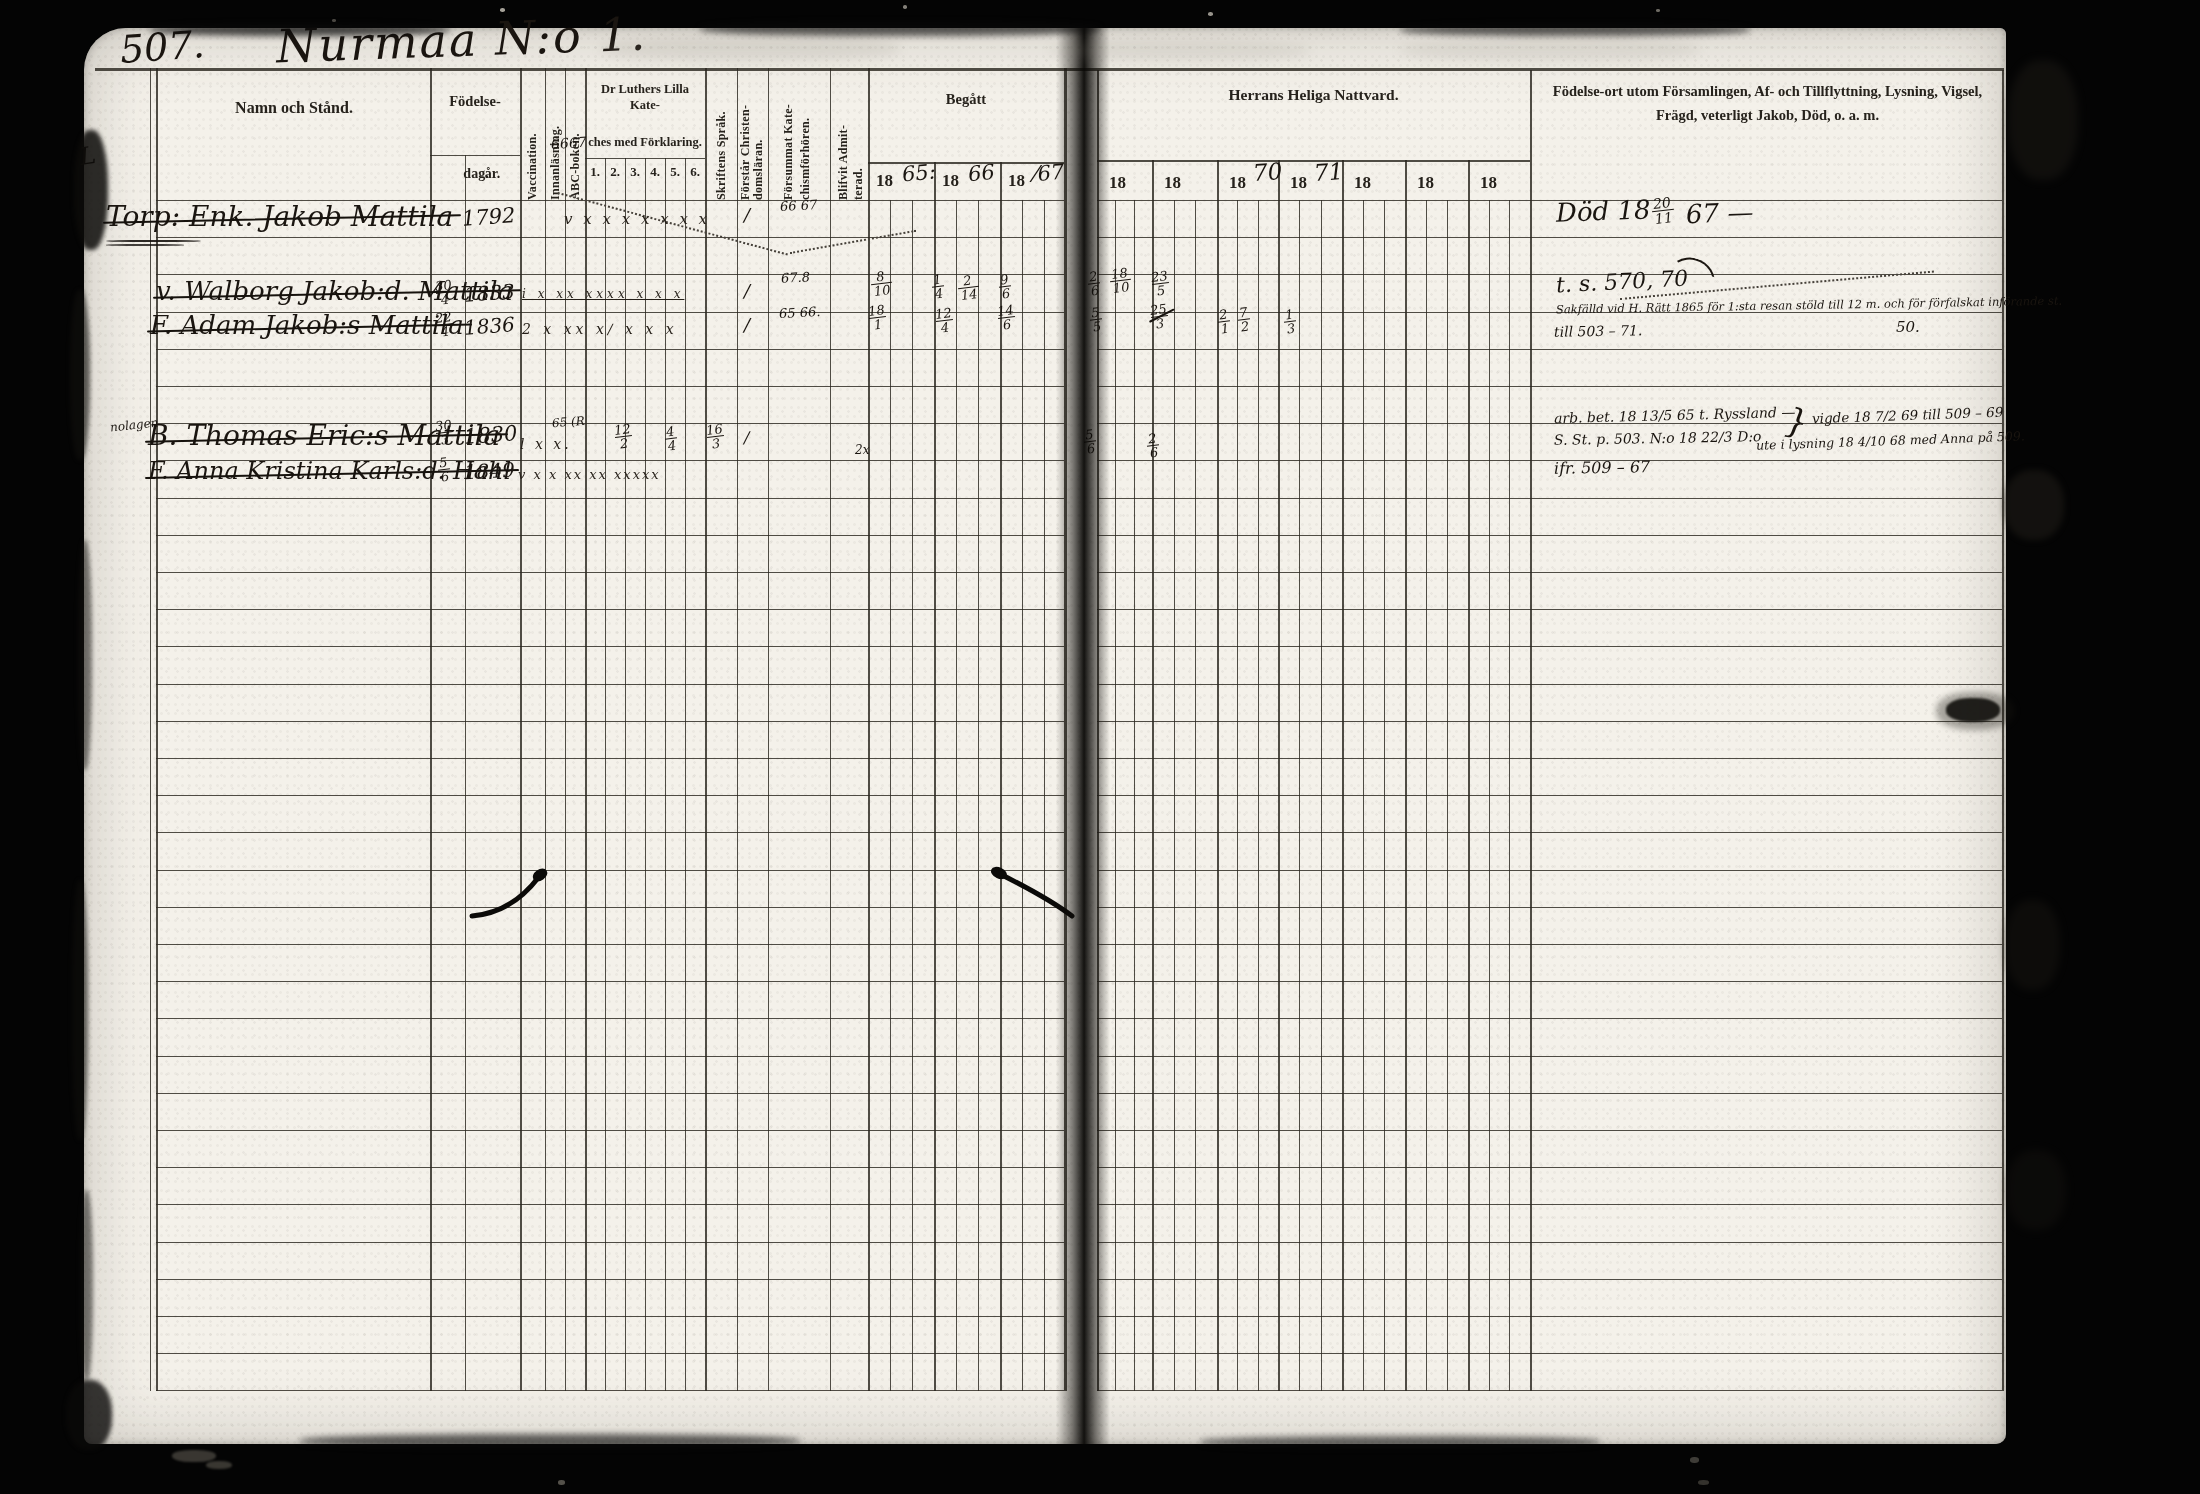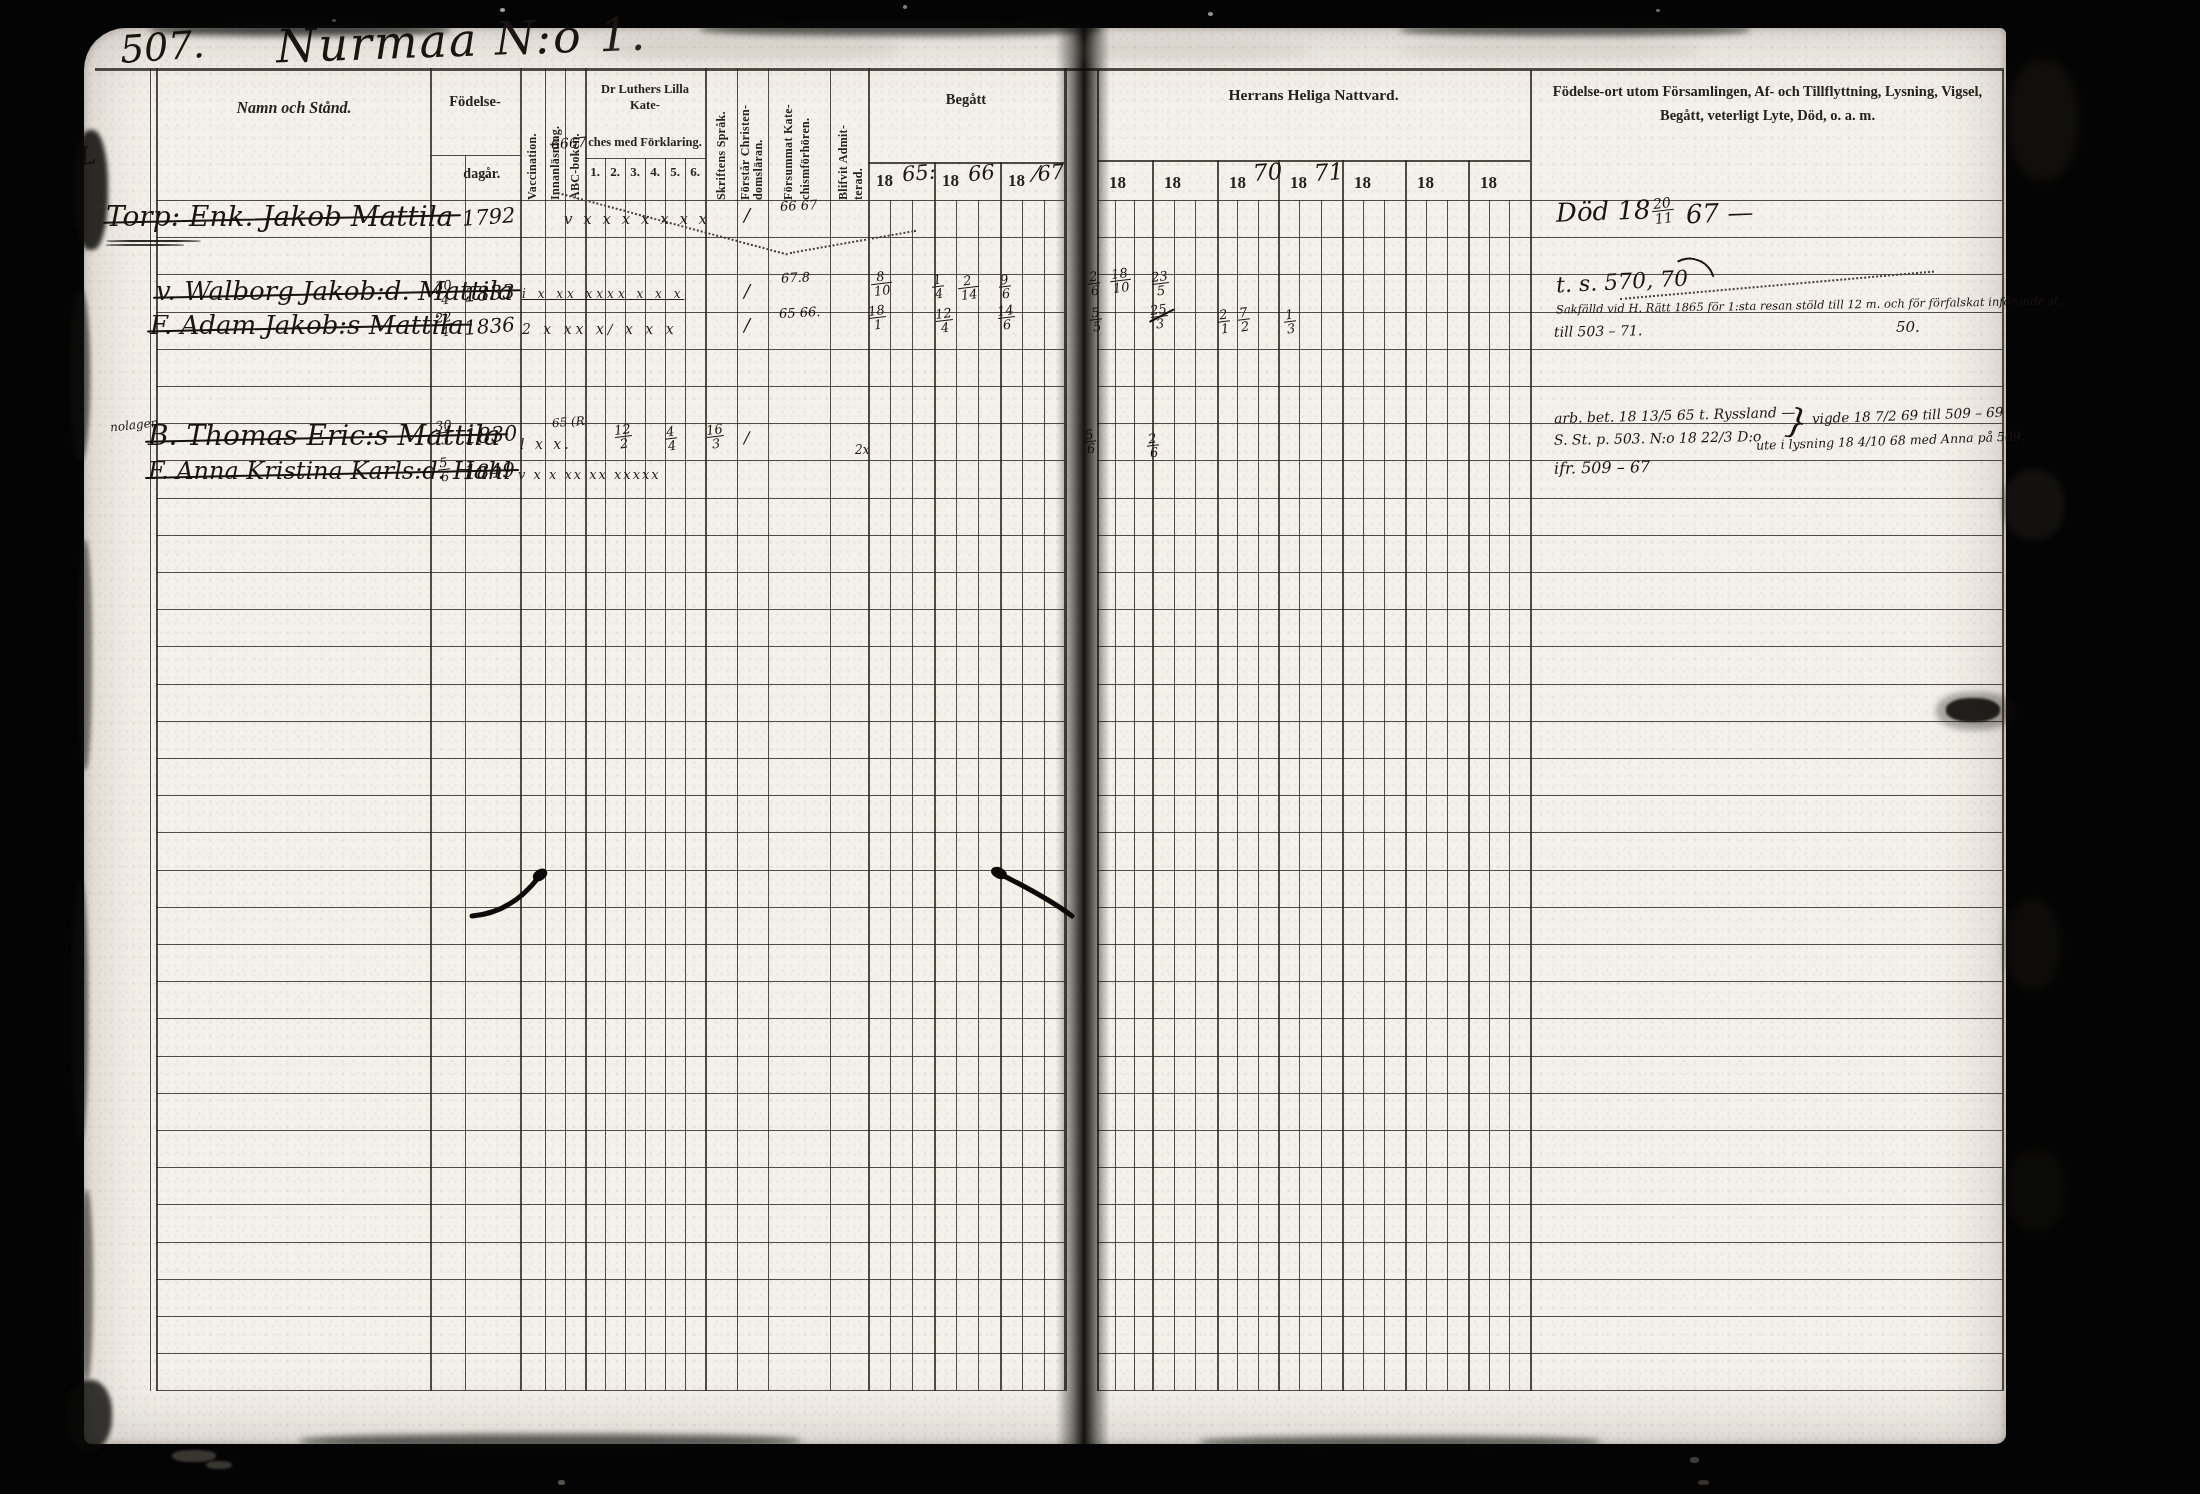--- a/index.html
+++ b/index.html
@@ -156,41 +156,41 @@
       <div class="vl" style="left: 1363px; top: 200px; width: 1px; height: 1191px;"></div>
       <div class="vl" style="left: 1384px; top: 200px; width: 1px; height: 1191px;"></div>
       <div class="vl" style="left: 1405px; top: 160px; width: 1.5px; height: 1231px;"></div>
       <div class="vl" style="left: 1426px; top: 200px; width: 1px; height: 1191px;"></div>
       <div class="vl" style="left: 1447px; top: 200px; width: 1px; height: 1191px;"></div>
       <div class="vl" style="left: 1468px; top: 160px; width: 1.5px; height: 1231px;"></div>
       <div class="vl" style="left: 1488.67px; top: 200px; width: 1px; height: 1191px;"></div>
       <div class="vl" style="left: 1509.33px; top: 200px; width: 1px; height: 1191px;"></div>
     </div>
 
-  <div class="print" style="left:160px;top:98px;width:268px;text-align:center;font-size:16px;font-style:italic;">Namn och Stånd.</div>
+  <div class="print" style="left:160px;top:98px;width:268px;text-align:center;font-size:16px;">Namn och Stånd.</div>
   <div class="print" style="left:430px;top:92px;width:90px;text-align:center;font-size:14.5px;">Födelse-</div>
   <div class="print" style="left:431px;top:165px;width:34px;text-align:center;font-size:14px;margin-left:28px;">dag.</div>
   <div class="print" style="left:466px;top:165px;width:53px;text-align:center;font-size:14px;">år.</div>
   <div class="print rot" style="left:525px;top:80px;font-size:12px;">Vaccination.</div>
   <div class="print rot" style="left:548px;top:80px;font-size:12px;">Innanläsning.</div>
   <div class="print rot" style="left:568px;top:80px;font-size:12px;">ABC-boken.</div>
   <div class="print" style="left:586px;top:82px;width:118px;text-align:center;font-size:12.5px;">Dr Luthers Lilla Kate-</div>
   <div class="print" style="left:586px;top:99px;width:118px;text-align:center;font-size:12.5px;margin-top:36px;">ches med Förklaring.</div>
   <div class="print rot" style="left:714px;top:80px;font-size:12px;">Skriftens Språk.</div>
   <div class="print rot" style="left:738px;top:80px;font-size:12px;">Förstår Christen-</div>
   <div class="print rot" style="left:751px;top:80px;font-size:12px;">domsläran.</div>
   <div class="print rot" style="left:781px;top:80px;font-size:12px;">Försummat Kate-</div>
   <div class="print rot" style="left:798px;top:80px;font-size:12px;">chismförhören.</div>
   <div class="print rot" style="left:836px;top:80px;font-size:12px;">Blifvit Admit-</div>
   <div class="print rot" style="left:851px;top:80px;font-size:12px;">terad.</div>
   <div class="print" style="left:868px;top:90px;width:196px;text-align:center;font-size:14.5px;">Begått</div>
 
   <div class="print" style="left:1097px;top:85px;width:433px;text-align:center;font-size:15.5px;">Herrans Heliga Nattvard.</div>
   <div class="print" style="left:1535px;top:82px;width:465px;text-align:center;font-size:14.5px;">Födelse-ort utom Församlingen, Af- och Tillflyttning, Lysning, Vigsel,</div>
-  <div class="print" style="left:1535px;top:106px;width:465px;text-align:center;font-size:14.5px;">Begått, veterligt Lyte, Död, o. a. m.</div>
+  <div class="print" style="left:1535px;top:106px;width:465px;text-align:center;font-size:14.5px;">Frägd, veterligt Jakob, Död, o. a. m.</div>
 
   <div id="cells">
       <div class="print" style="left: 585px; top: 164px; width: 20px; text-align: center; font-size: 13px;">1.</div>
       <div class="print" style="left: 605px; top: 164px; width: 20px; text-align: center; font-size: 13px;">2.</div>
       <div class="print" style="left: 625px; top: 164px; width: 20px; text-align: center; font-size: 13px;">3.</div>
       <div class="print" style="left: 645px; top: 164px; width: 20px; text-align: center; font-size: 13px;">4.</div>
       <div class="print" style="left: 665px; top: 164px; width: 20px; text-align: center; font-size: 13px;">5.</div>
       <div class="print" style="left: 685px; top: 164px; width: 20px; text-align: center; font-size: 13px;">6.</div>
       <div class="print" style="left: 876px; top: 170px; font-size: 17px;">18</div>
       <div class="hand" style="left: 902px; top: 162px; font-size: 21px; transform: rotate(-5deg);">65:</div>

